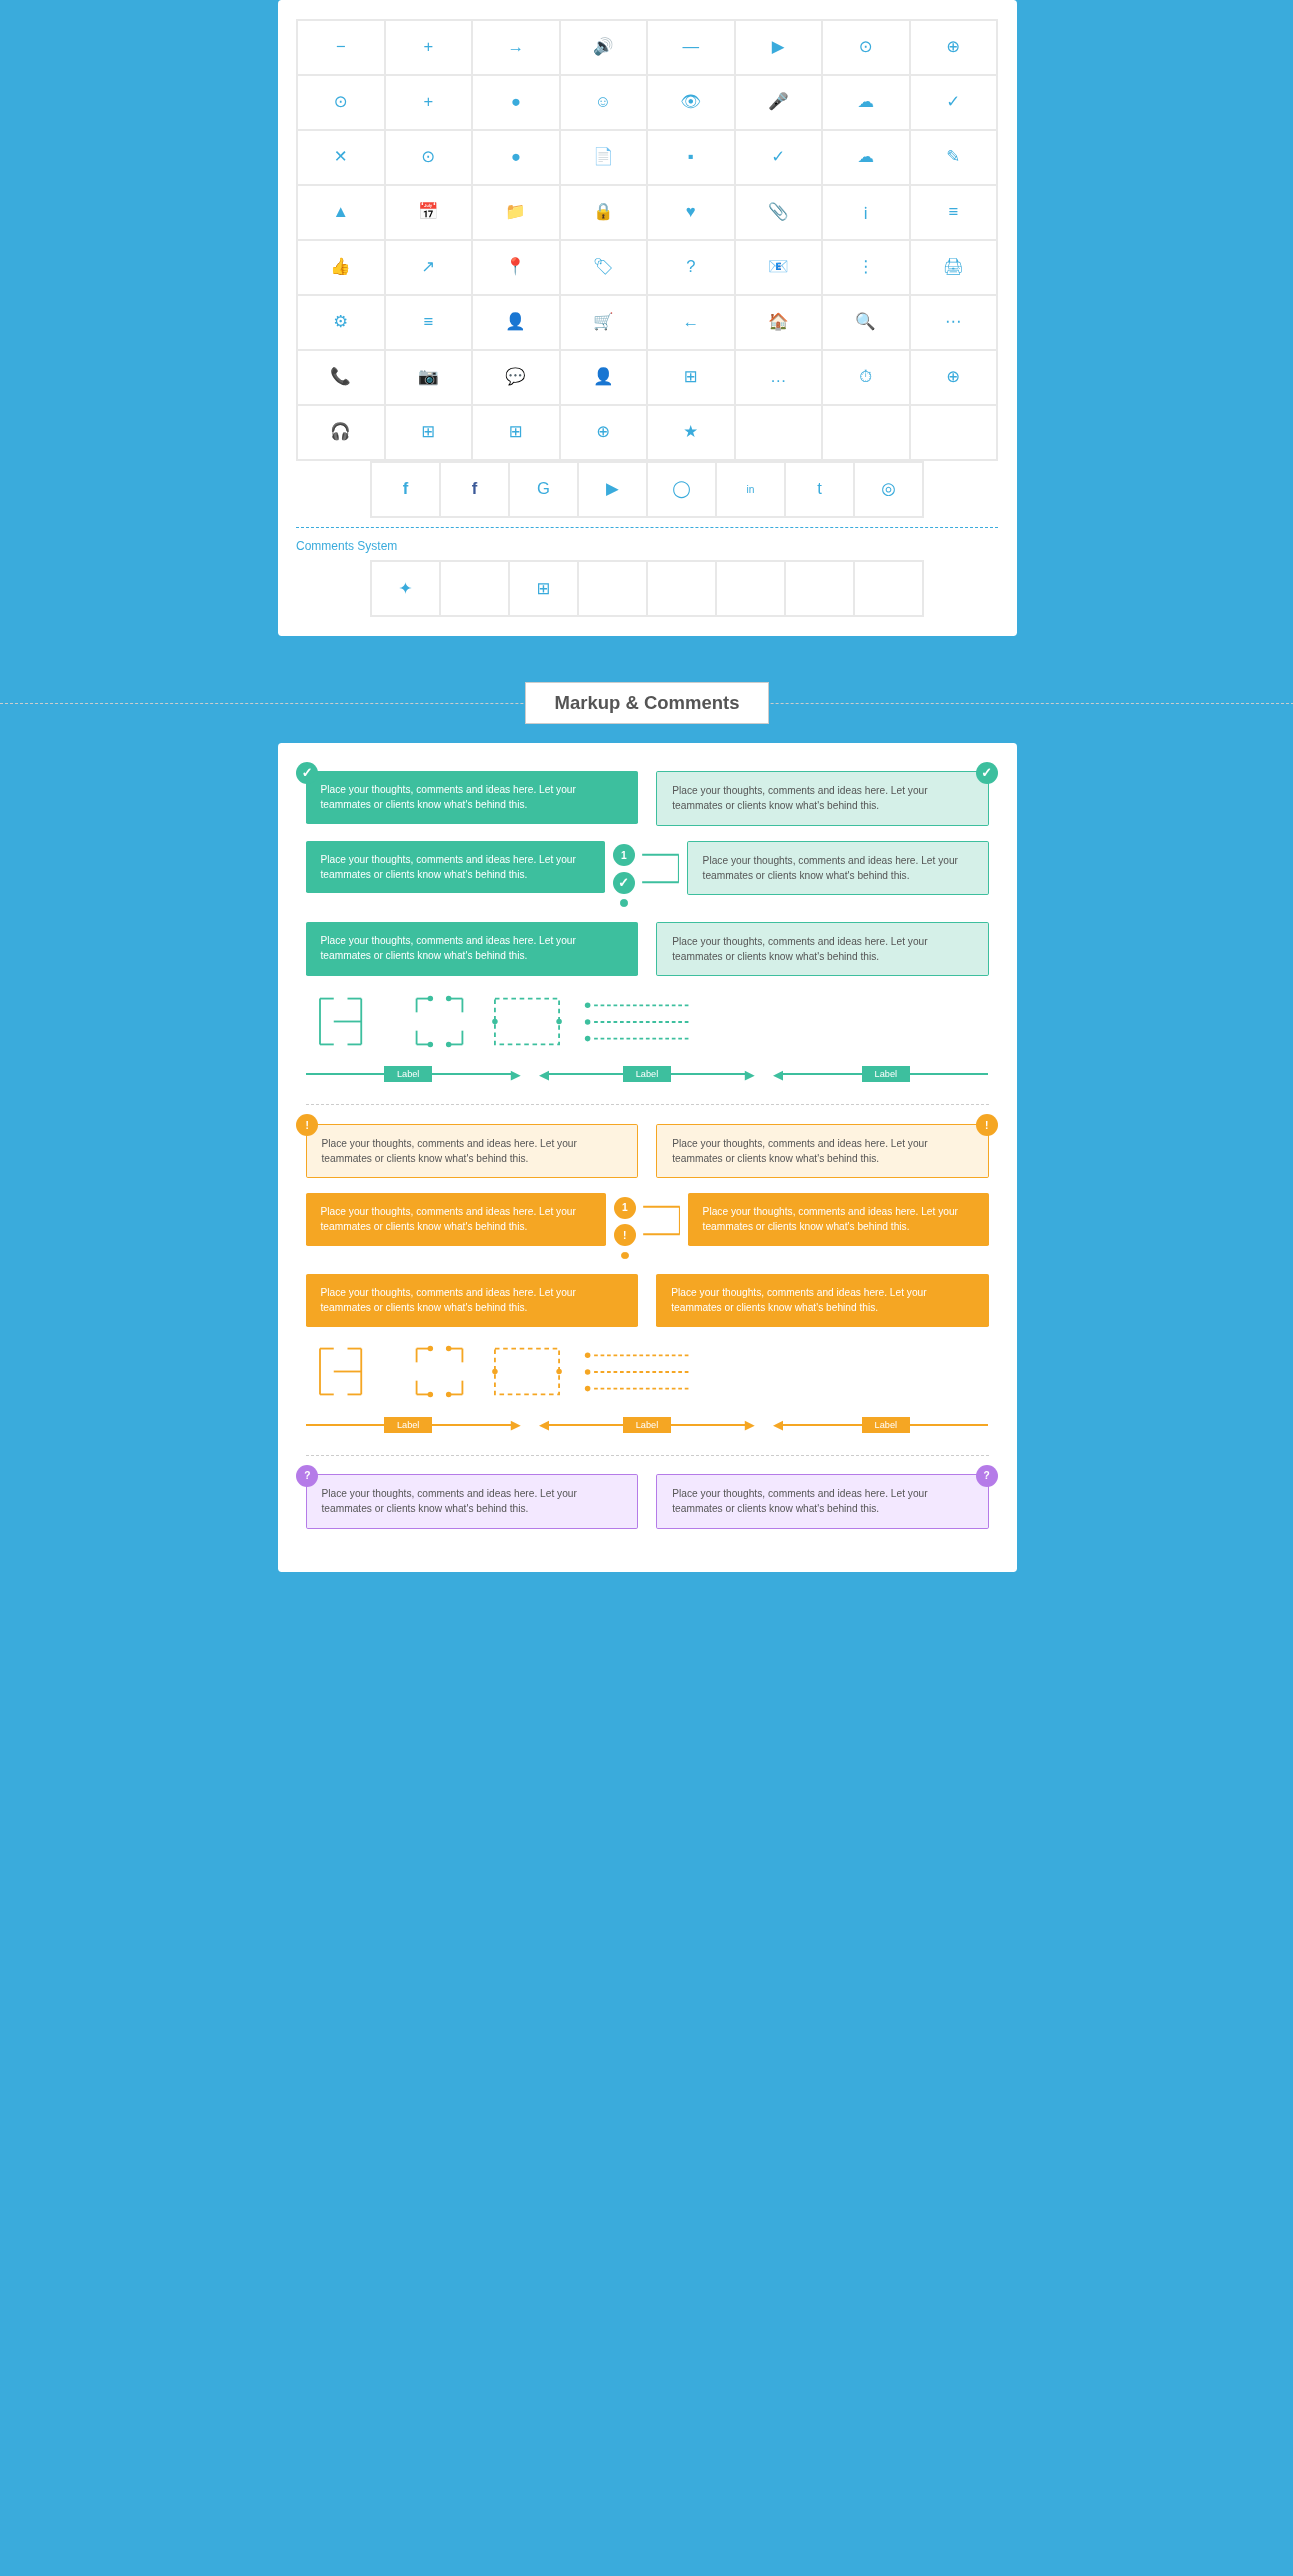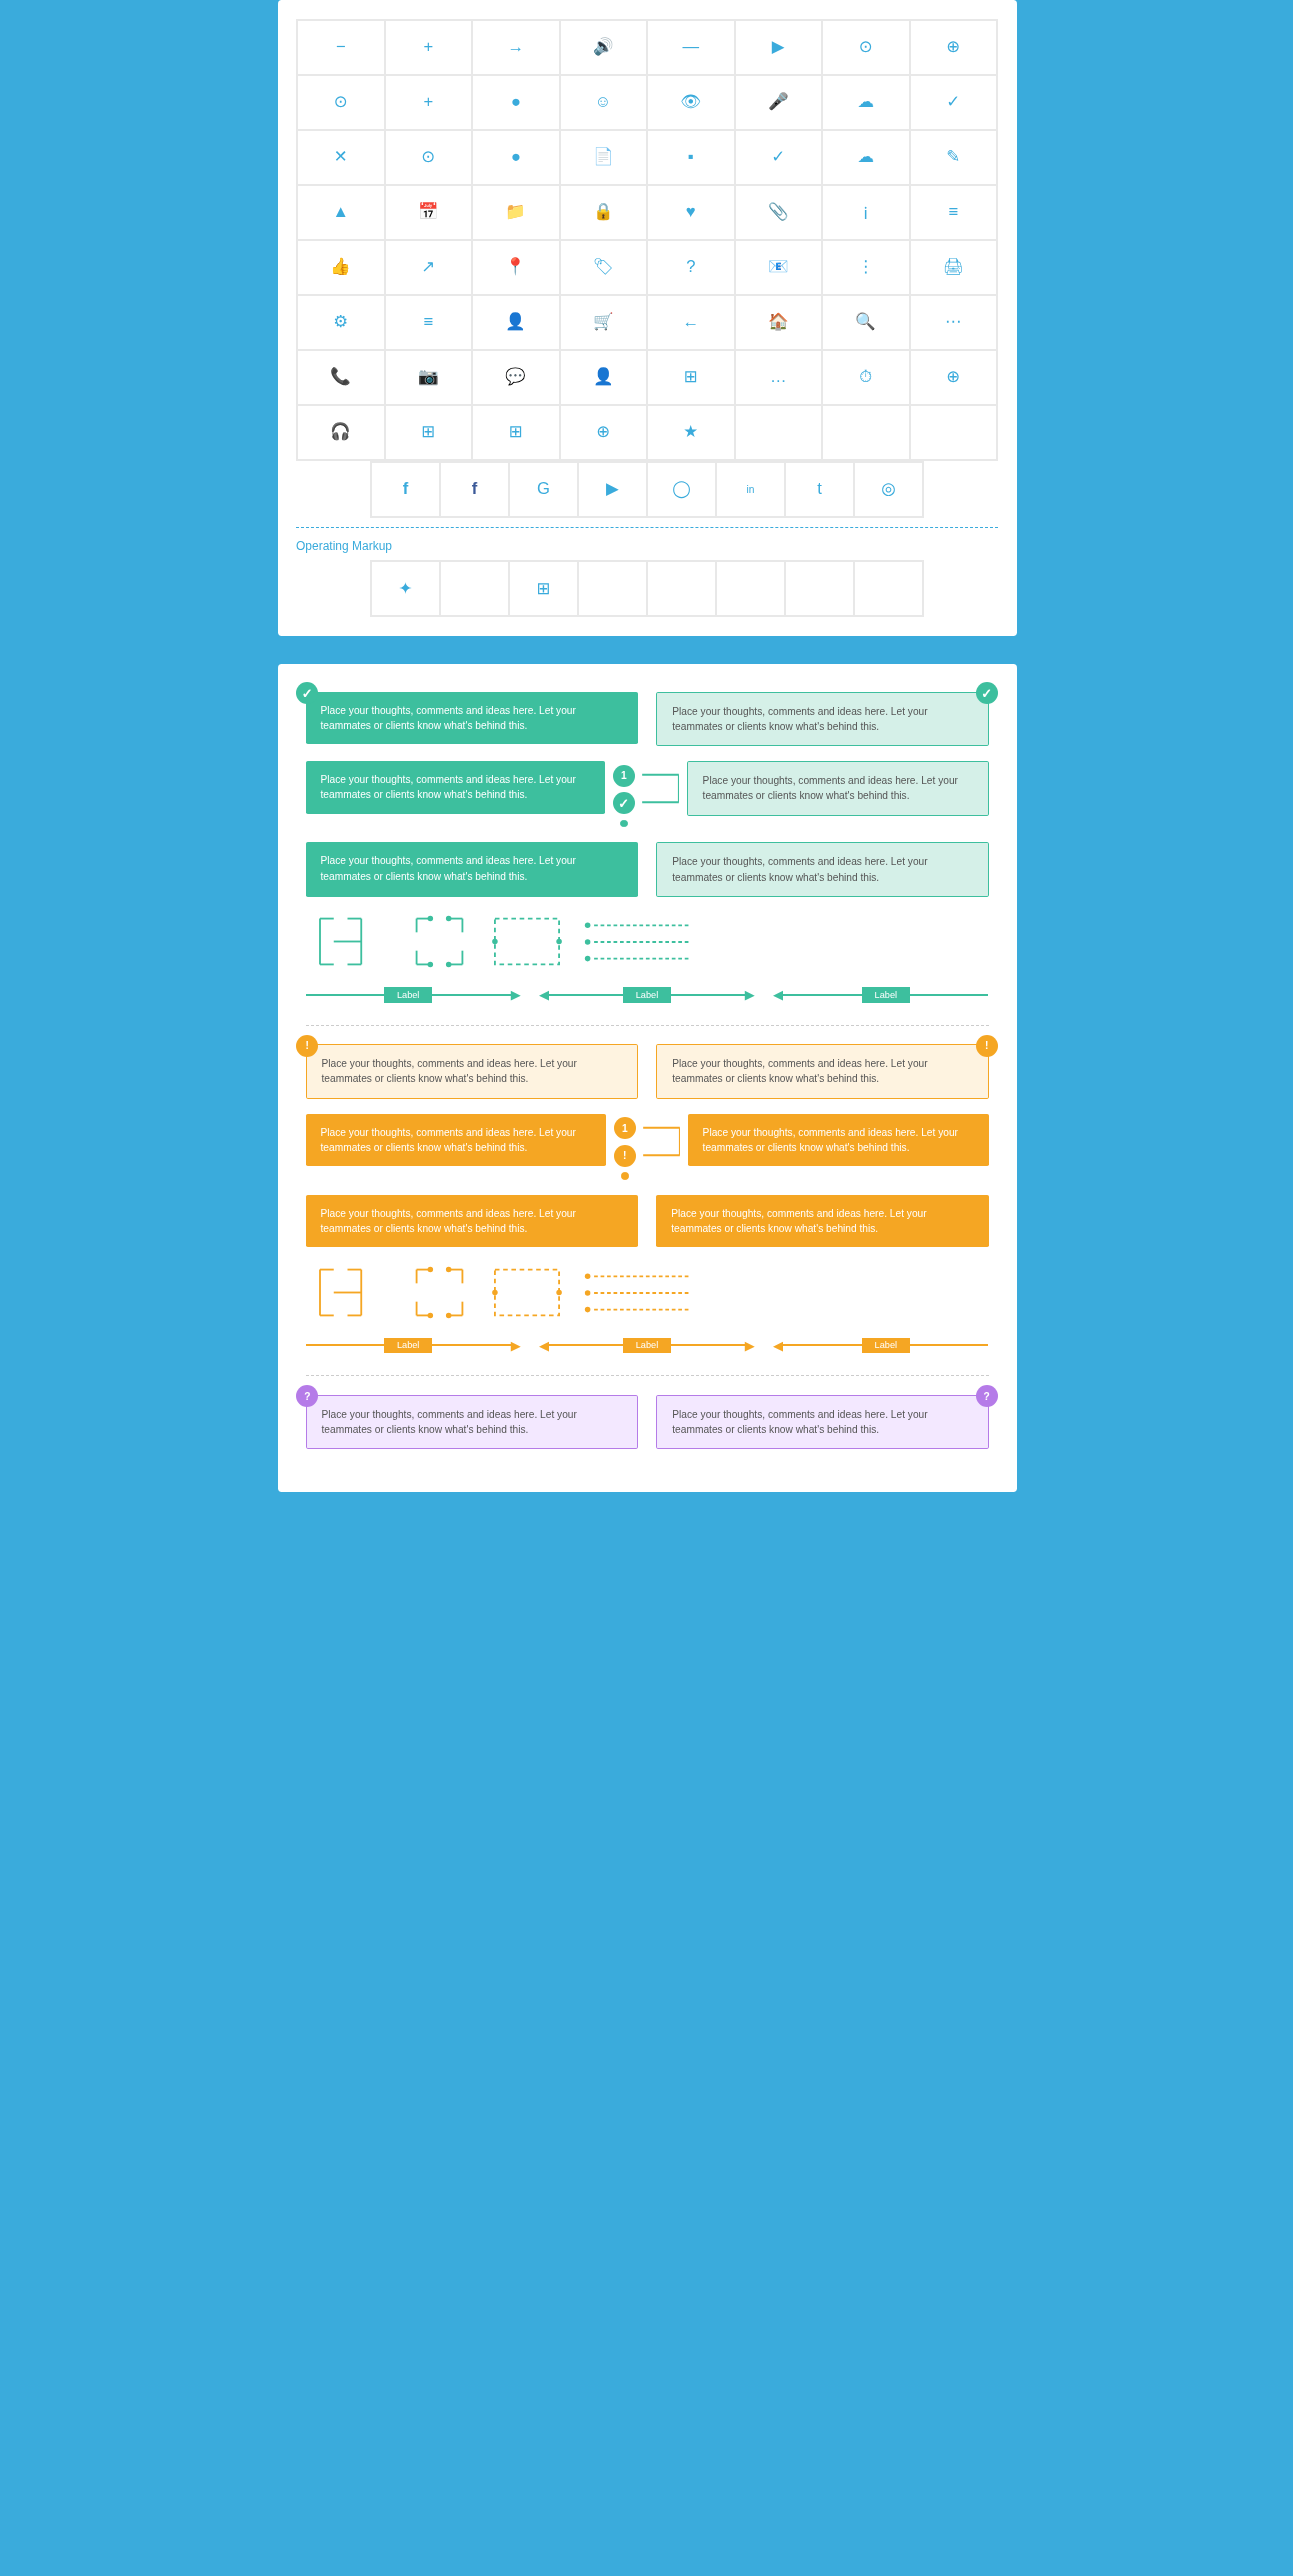--- a/index.html
+++ b/index.html
@@ -289,33 +289,37 @@
       <div class="icon-cell" style="font-weight:bold;">f</div>
       <div class="icon-cell" style="font-weight:bold; color:#3b5998;">f</div>
       <div class="icon-cell">G</div>
       <div class="icon-cell">▶</div>
       <div class="icon-cell">◯</div>
       <div class="icon-cell" style="font-size:10.2px;">in</div>
       <div class="icon-cell">t</div>
       <div class="icon-cell">◎</div>
     </div>
 
-    <div class="section-label">Operating Markup</div>
+    <div class="section-label">Comments System</div>
     <div class="icon-grid" style="grid-template-columns: repeat(8,1fr); max-width: 554px; margin: 0 auto;">
       <div class="icon-cell">✦</div>
       <div class="icon-cell"></div>
       <div class="icon-cell">⊞</div>
       <div class="icon-cell"></div>
       <div class="icon-cell"></div>
       <div class="icon-cell"></div>
       <div class="icon-cell"></div>
       <div class="icon-cell"></div>
     </div>
   </div>
 
+  <div class="section-title-wrapper">
+    <div class="section-title-line"></div>
+    <div class="section-title-box">Markup &amp; Comments</div>
+  </div>
 
   <div class="markup-section">
 
     <div class="row-2col">
       <div style="position:relative;">
         <div style="position:absolute; top:-9.2px; left:-9.2px; z-index:2;">
           <div class="badge-circle badge-green badge-check">✓</div>
         </div>
         <div class="comment-box-green">Place your thoughts, comments and ideas here. Let your teammates or clients know what's behind this.</div>
       </div>

